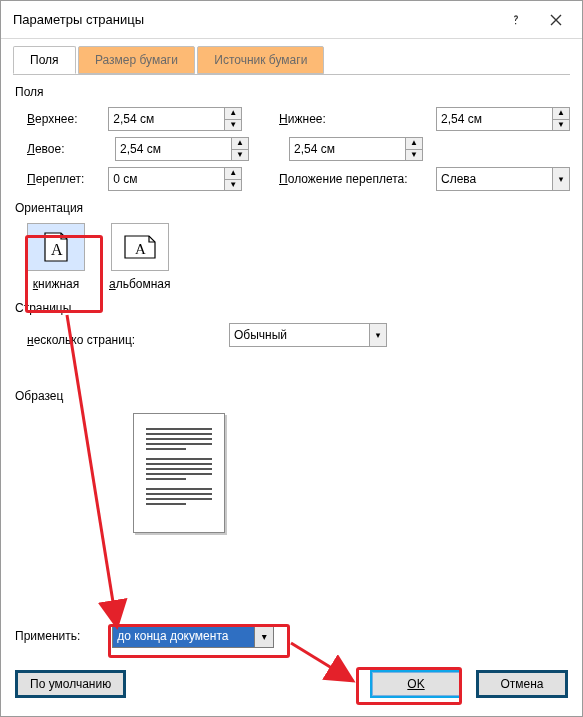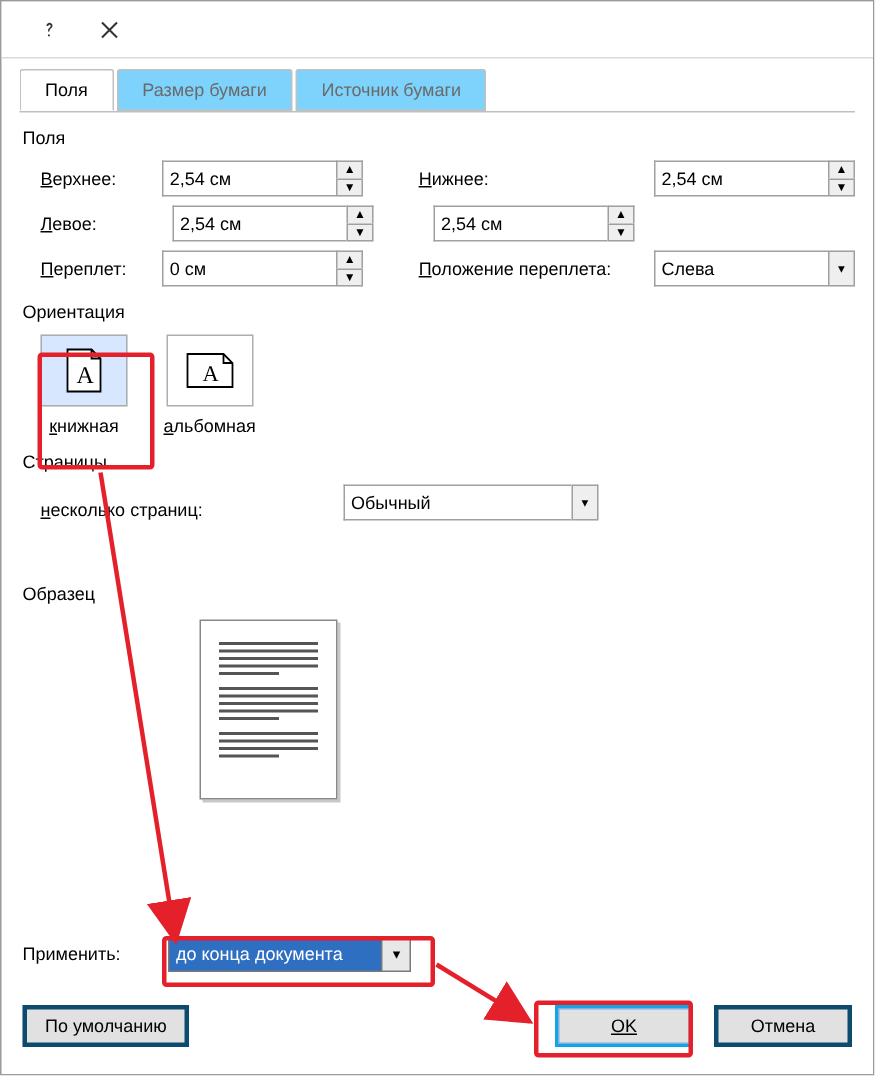--- a/index.html
+++ b/index.html
@@ -62,21 +62,21 @@
     content: "";
     position: absolute;
     left: 0; right: 0; bottom: 0;
     border-bottom: 1px solid #c0c0c0;
   }
   .tab {
     display: inline-block;
     padding: 6px 16px;
     border: 1px solid #c0c0c0;
     border-bottom: 1px solid #c0c0c0;
-    background: #7dd3fc;
+    background: #fdba74;
     color: #6a6a6a;
     position: relative;
     top: 1px;
     border-radius: 2px 2px 0 0;
     margin-right: -1px;
   }
   .tab.active {
     background: #fff;
     color: #000;
     border-bottom: 1px solid #fff;
@@ -147,21 +147,21 @@
   }
   .combo .carrow {
     width: 18px;
     border: 1px solid #a0a0a0;
     background: #efefef;
     display: flex;
     align-items: center;
     justify-content: center;
     font-size: 9px;
   }
-  .combo.wide .cval { width: 152px; }
+  .combo.wide .cval { width: 140px; }
   .underline-first::first-letter { text-decoration: underline; }
   
   .orient-row {
     display: flex;
     gap: 24px;
     padding-left: 14px;
     margin-top: 4px;
   }
   .orient {
     display: flex;
@@ -292,20 +292,21 @@
     pointer-events: none;
     z-index: 40;
   }
 </style>
 </head>
 <body>
 
 <div class="window">
 
   <div class="titlebar">
+    <div class="title">Параметры страницы</div>
     <div class="tb-btn">
       <svg viewBox="0 0 12 12">
           <path d="M4 3.2c0-1.1.9-2 2-2s2 .9 2 2c0 .9-.5 1.3-1.1 1.8-.5.4-.9.8-.9 1.5v.5H5V6.5c0-1.2.7-1.8 1.2-2.2.4-.3.6-.5.6-1 0-.5-.4-.8-.8-.8s-.8.3-.8.8H4zM5 9h1.2v1.2H5z" fill="#333"></path>
         </svg>
     </div>
     <div class="tb-btn">
       <svg viewBox="0 0 12 12">
           <path d="M1 1l10 10M11 1L1 11" stroke="#333" stroke-width="1.4"></path>
         </svg>
     </div>

